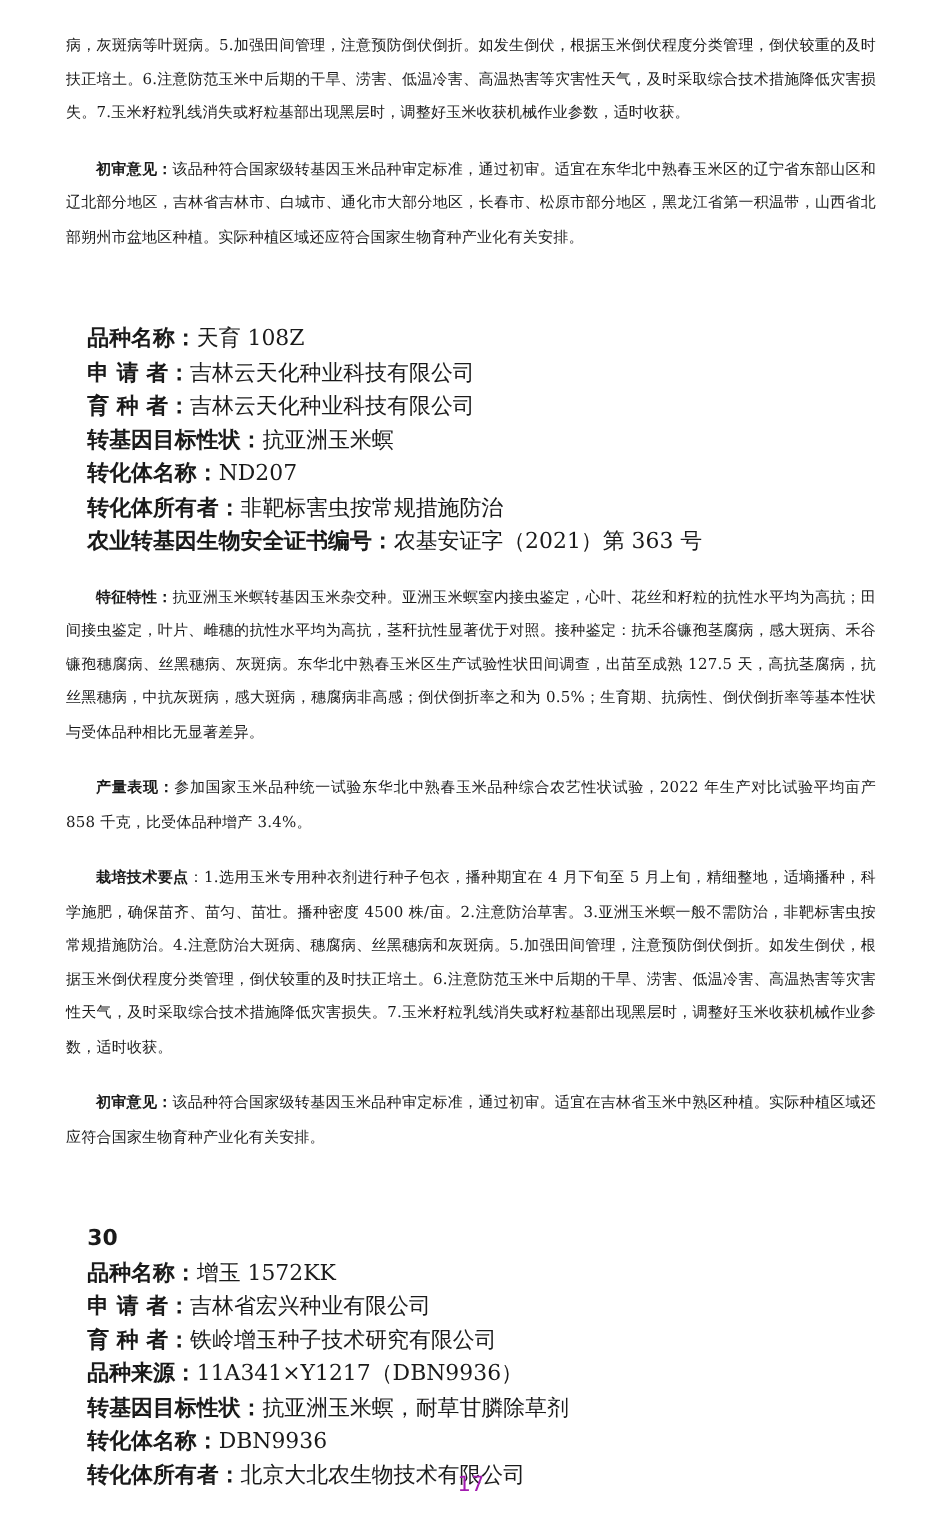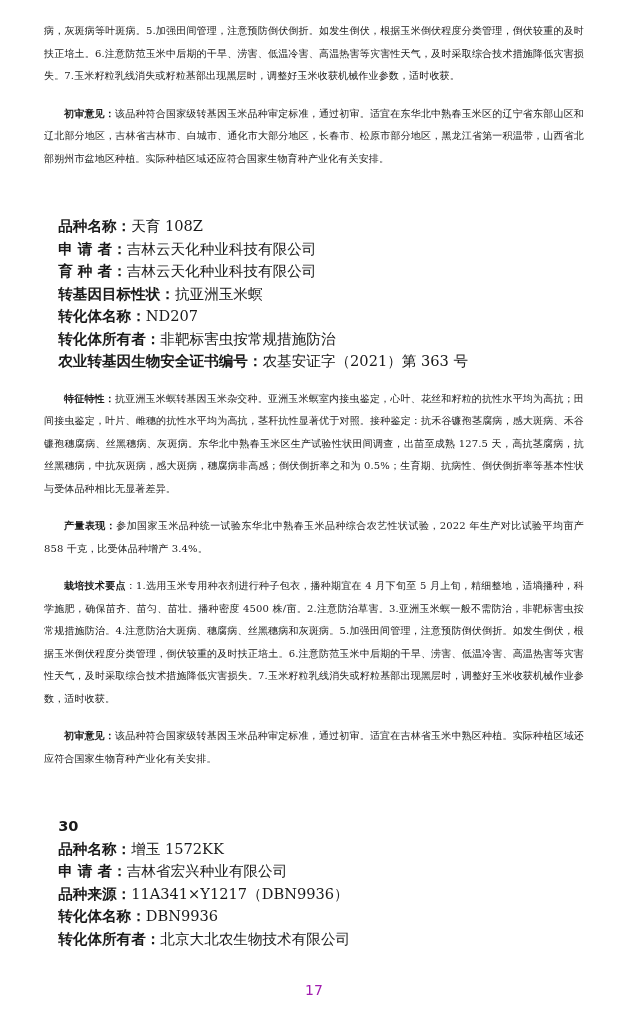--- a/index.html
+++ b/index.html
@@ -39,19 +39,21 @@
     <p class="p indent"><span class="lbl">栽培技术要点</span><span>：1.选用玉米专用种衣剂进行种子包衣，播种期宜在 4 月下旬至 5 月上旬，精细整地，适墒播种，科学施肥，确保苗齐、苗匀、苗壮。播种密度 4500 株/亩。2.注意防治草害。3.亚洲玉米螟一般不需防治，非靶标害虫按常规措施防治。4.注意防治大斑病、穗腐病、丝黑穗病和灰斑病。5.加强田间管理，注意预防倒伏倒折。如发生倒伏，根据玉米倒伏程度分类管理，倒伏较重的及时扶正培土。6.注意防范玉米中后期的干旱、涝害、低温冷害、高温热害等灾害性天气，及时采取综合技术措施降低灾害损失。7.玉米籽粒乳线消失或籽粒基部出现黑层时，调整好玉米收获机械作业参数，适时收获。</span></p>
     <p class="p indent"><span class="lbl">初审意见：</span><span>该品种符合国家级转基因玉米品种审定标准，通过初审。适宜在吉林省玉米中熟区种植。实际种植区域还应符合国家生物育种产业化有关安排。</span></p>
   </section>
 
   <div class="gap" style="height:30px"></div>
 
   <section>
     <p class="num">30</p>
     <p class="field"><span class="lbl">品种名称：</span><span>增玉 1572KK</span></p>
     <p class="field"><span class="lbl">申 请 者：</span><span>吉林省宏兴种业有限公司</span></p>
+    <p class="field"><span class="lbl">育 种 者：</span><span>铁岭增玉种子技术研究有限公司</span></p>
     <p class="field"><span class="lbl">品种来源：</span><span>11A341×Y1217（DBN9936）</span></p>
+    <p class="field"><span class="lbl">转基因目标性状：</span><span>抗亚洲玉米螟，耐草甘膦除草剂</span></p>
     <p class="field"><span class="lbl">转化体名称：</span><span>DBN9936</span></p>
     <p class="field"><span class="lbl">转化体所有者：</span><span>北京大北农生物技术有限公司</span></p>
   </section>
 </div>
 
 <div class="pagenum">17</div>
 
 </body></html>

